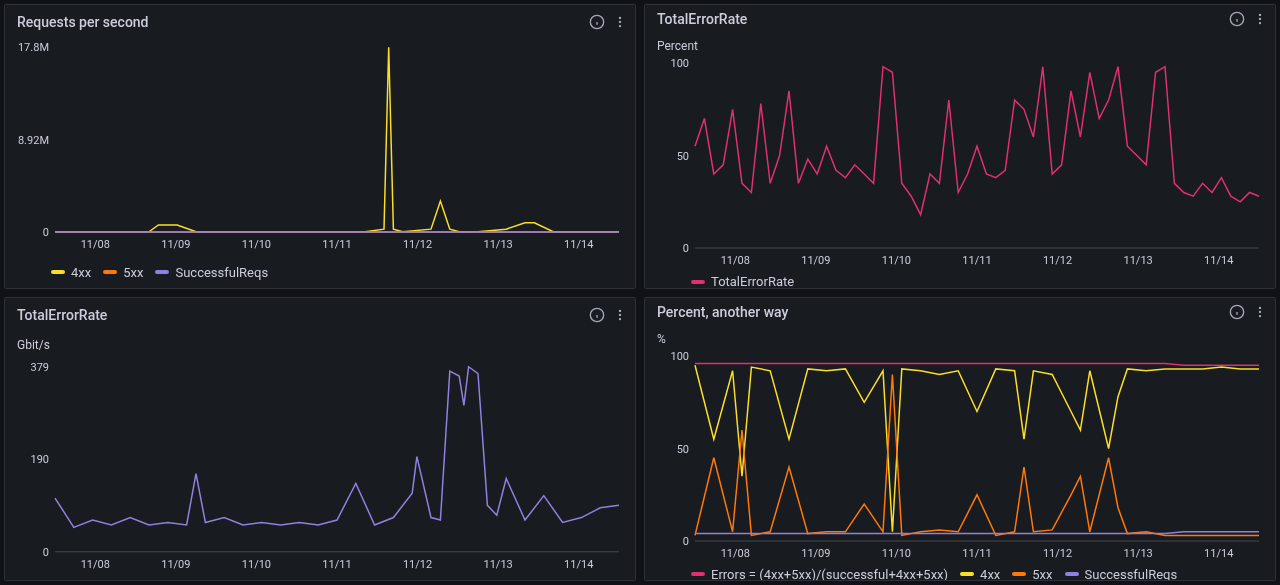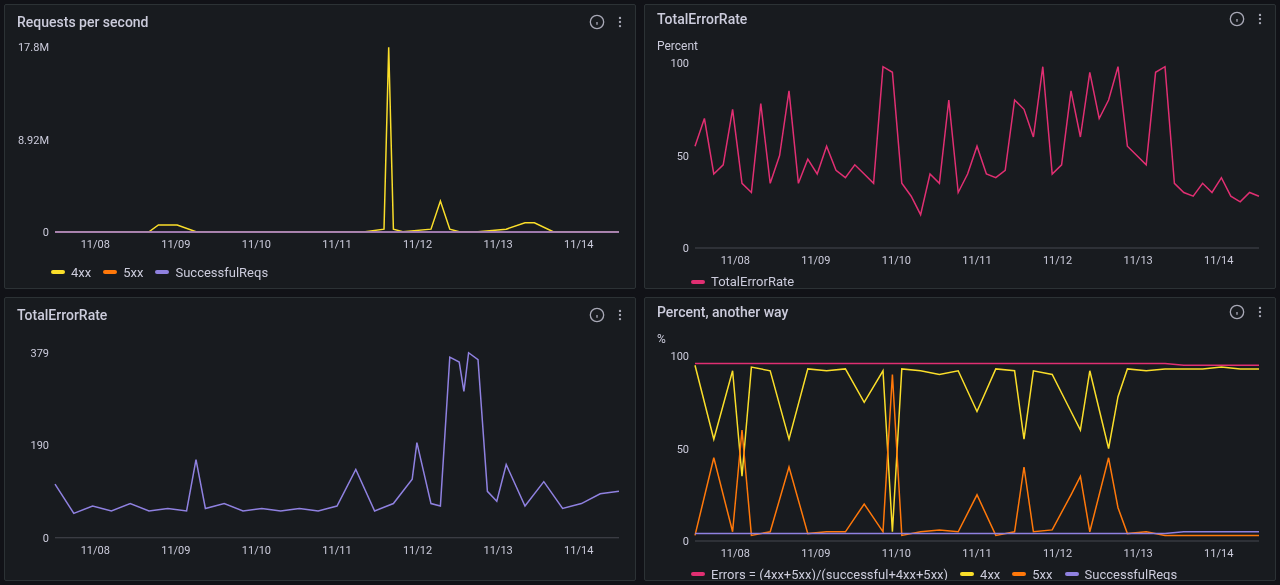--- a/index.html
+++ b/index.html
@@ -211,20 +211,21 @@
         <span class="icon-btn">
             <svg width="14" height="16" viewBox="0 0 24 24" fill="currentColor">
               <circle cx="12" cy="5" r="2"></circle>
               <circle cx="12" cy="12" r="2"></circle>
               <circle cx="12" cy="19" r="2"></circle>
             </svg>
           </span>
       </div>
     </div>
     <div class="panel-body">
+      <div class="axis-label">Gbit/s</div>
       <div class="chart-area">
           <svg class="chart" id="chart-2" viewBox="0 0 614 209">
             <text class="tick-text" x="36" y="193" text-anchor="end">0</text>
             <text class="tick-text" x="36" y="100.25593667546175" text-anchor="end">190</text>
             <text class="tick-text" x="36" y="8" text-anchor="end">379</text>
             <line class="axis-line" x1="42" y1="189" x2="606" y2="189"></line>
             <text class="tick-text" x="82.28571428571428" y="205" text-anchor="middle">11/08</text>
             <text class="tick-text" x="162.85714285714283" y="205" text-anchor="middle">11/09</text>
             <text class="tick-text" x="243.42857142857144" y="205" text-anchor="middle">11/10</text>
             <text class="tick-text" x="324" y="205" text-anchor="middle">11/11</text>

